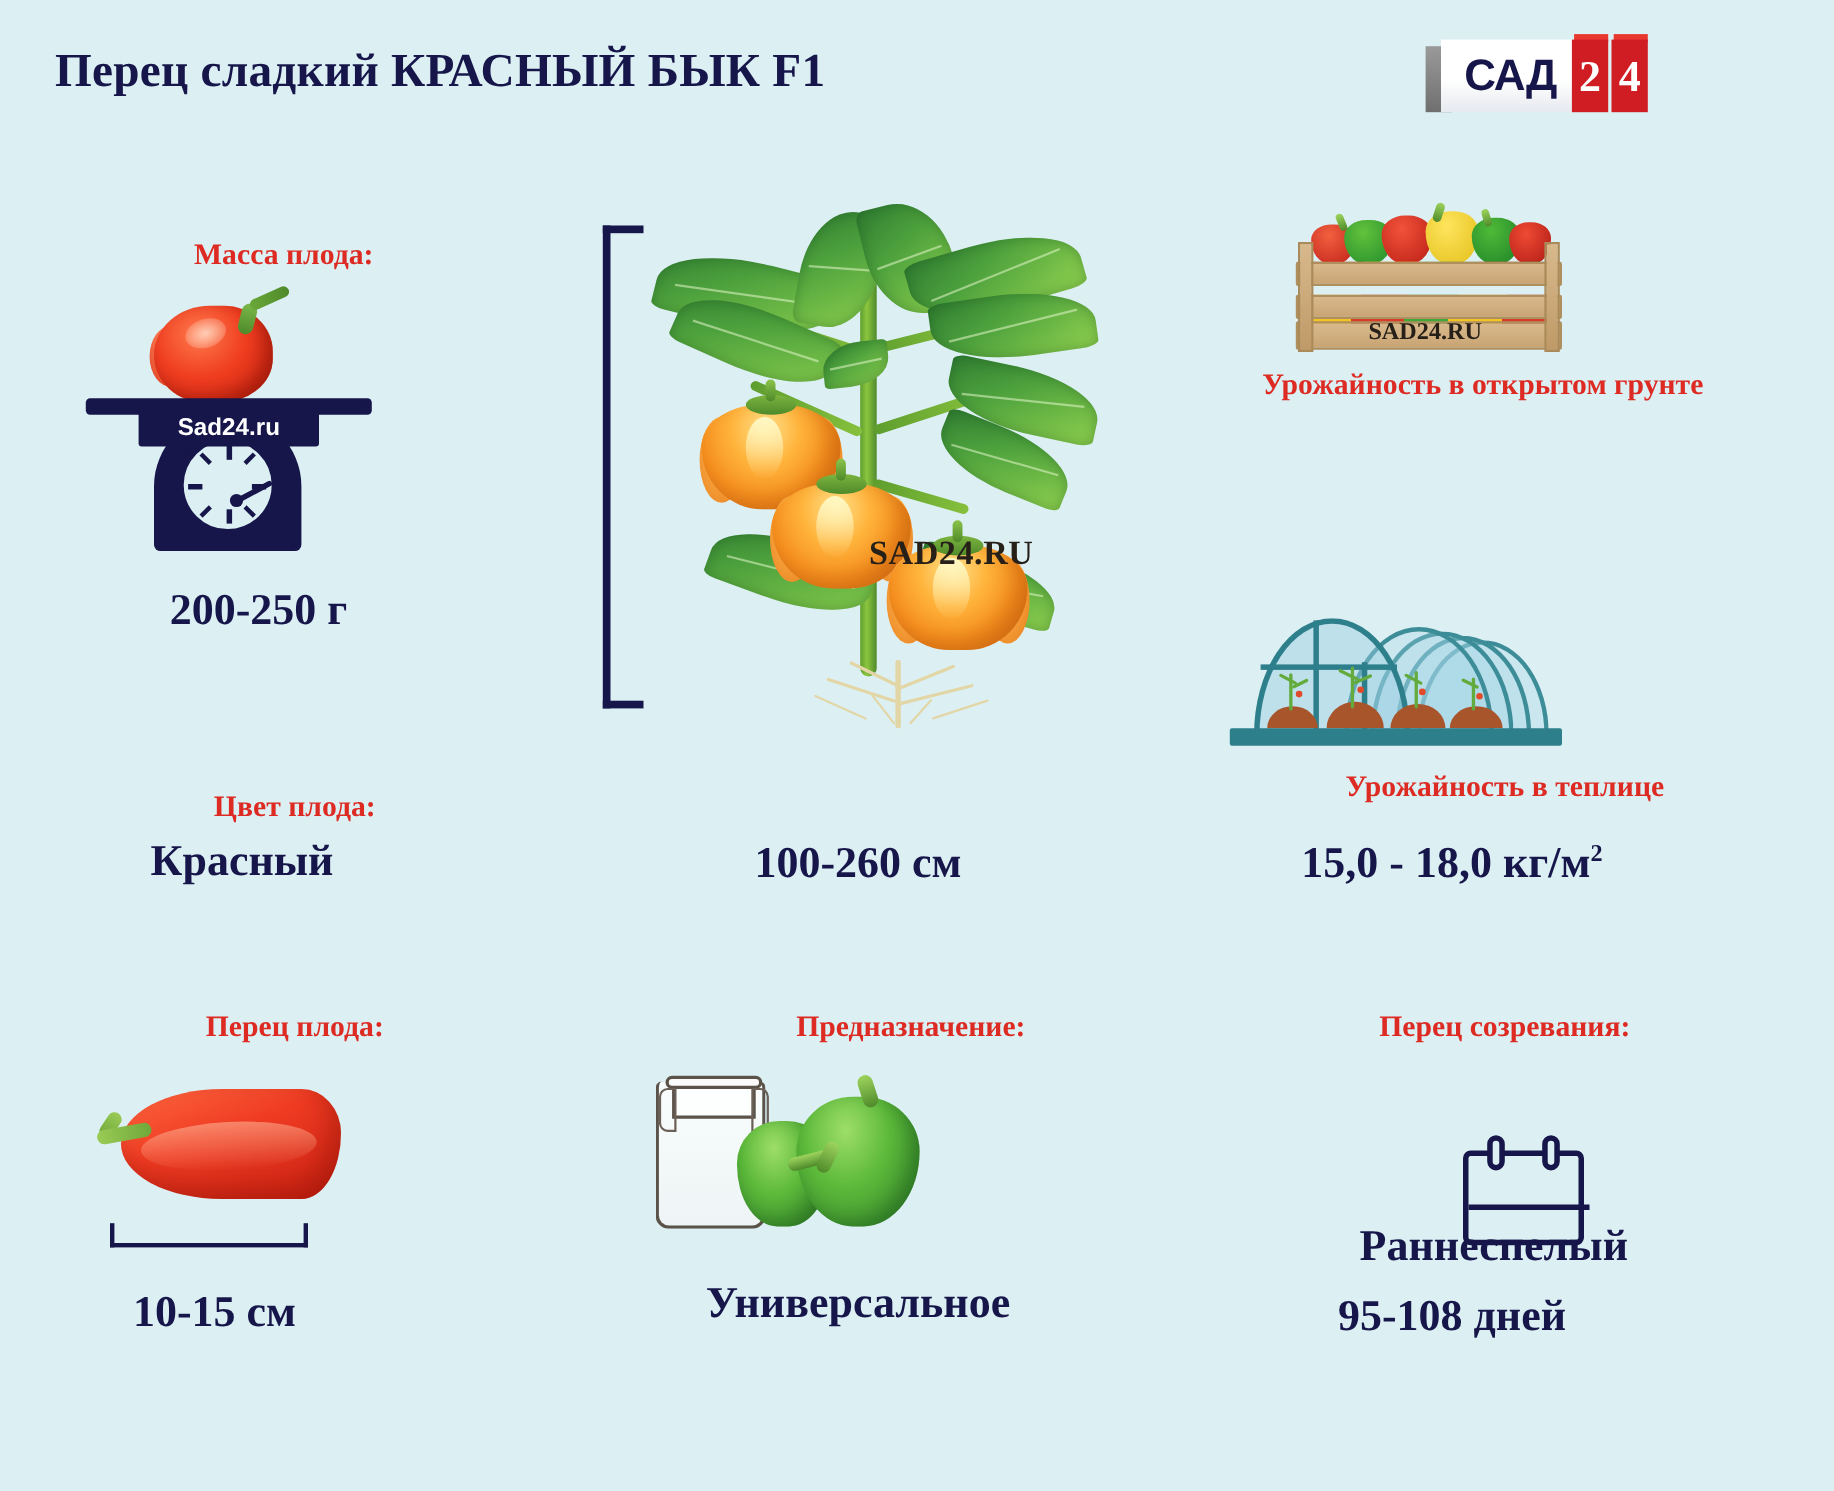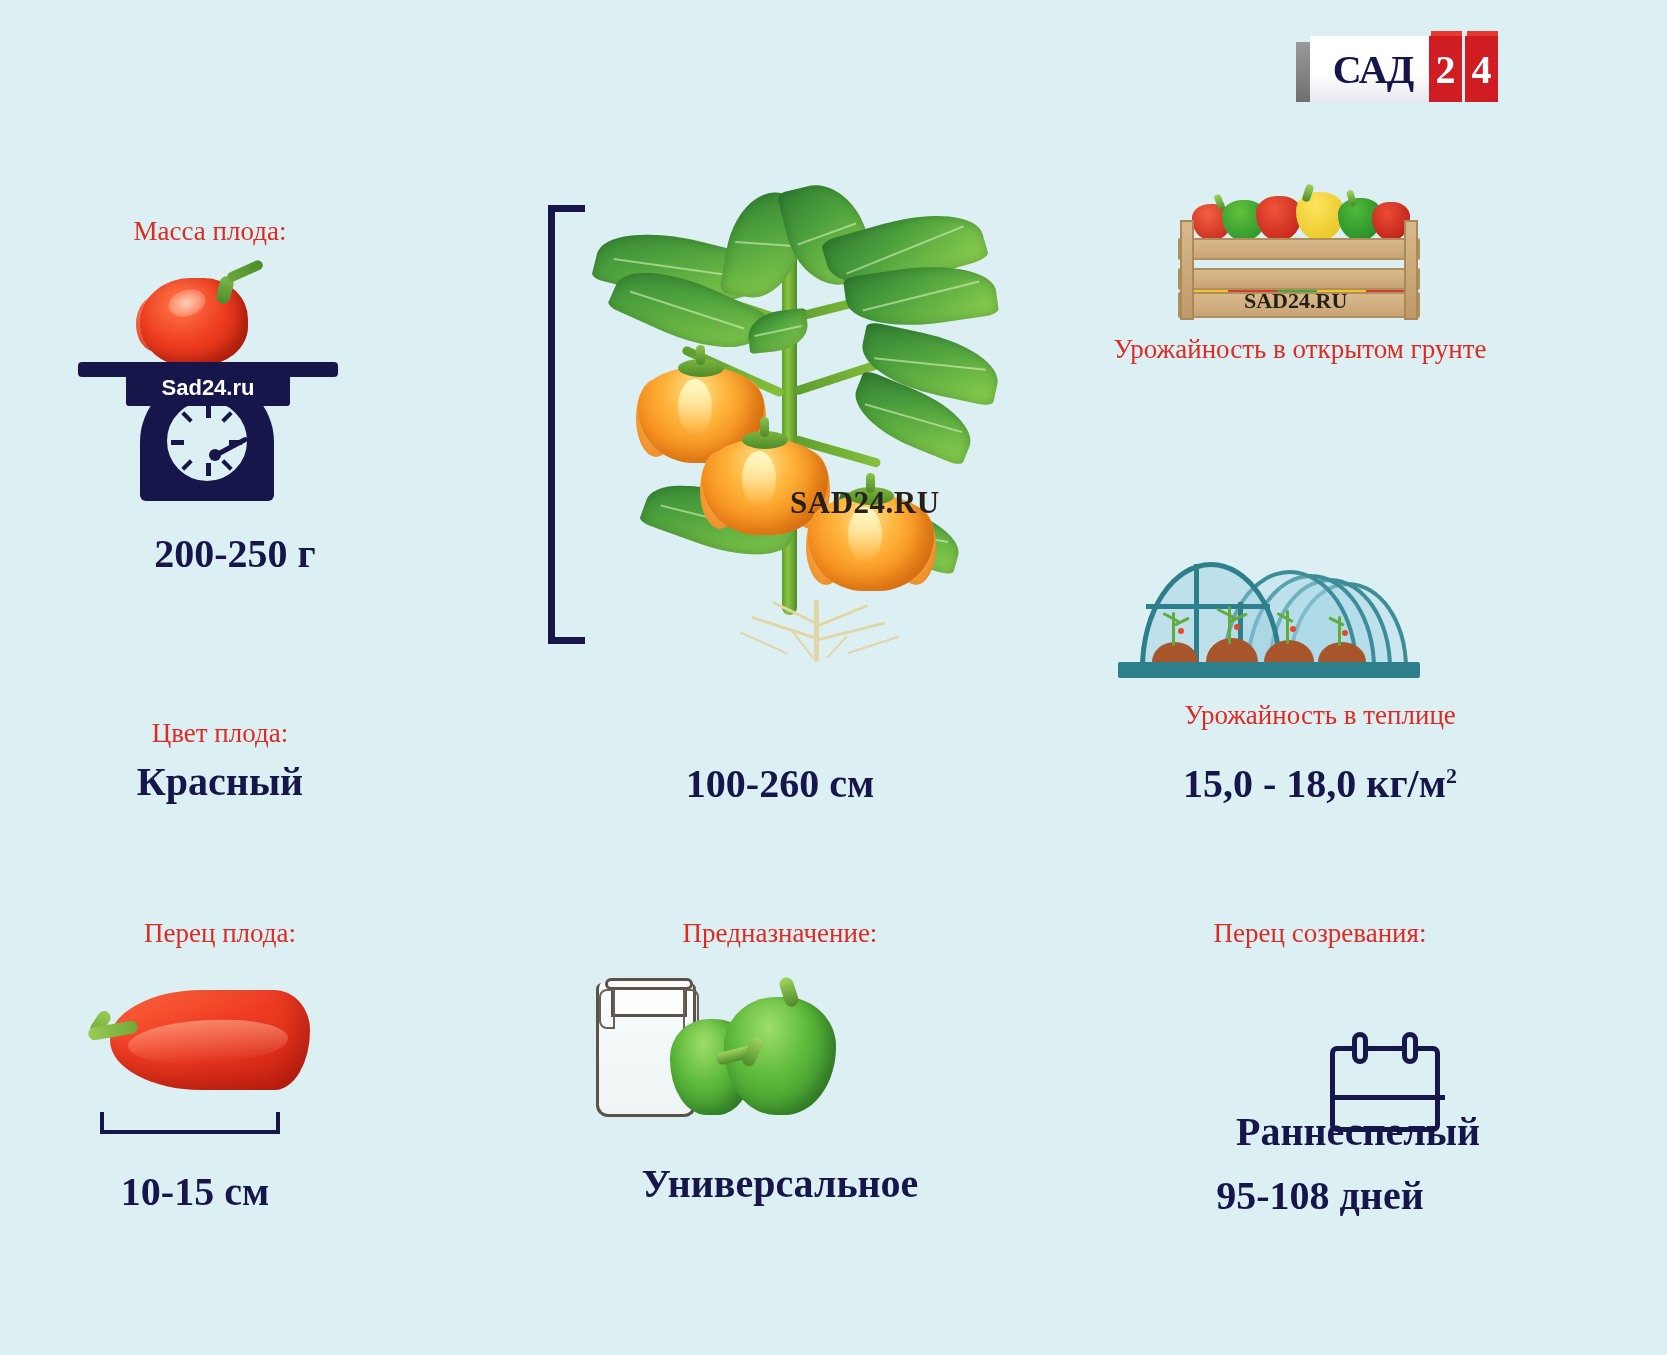--- a/index.html
+++ b/index.html
@@ -25,43 +25,43 @@
     position:absolute;left:0;top:6px;width:24px;height:60px;
     background:linear-gradient(180deg,#9a9a9a,#6f6f6f);
   }
   .logo-plate{
     position:absolute;left:14px;top:0;width:122px;height:66px;
     background:linear-gradient(180deg,#ffffff 55%,#e6e9ef 100%);
   }
   .logo-sad{
     position:absolute;left:22px;top:4px;width:110px;height:58px;
     display:flex;align-items:center;justify-content:center;
-    font-family:Liberation Serif, serif;font-weight:bold;
+    font-family:Liberation Sans, sans-serif;font-weight:bold;
     font-size:40px;color:#16164a;letter-spacing:-1px;
   }
   .logo-red{
     position:absolute;top:0;width:33px;height:66px;
     background:#cf1d23;color:#fff;
     font-family:"Liberation Serif", serif;font-weight:bold;font-size:40px;
     display:flex;align-items:center;justify-content:center;
   }
   .logo-red.r2{left:133px;}
   .logo-red.r4{left:169px;}
   .logo-red-top{
     position:absolute;top:-5px;height:7px;background:#e8372f;
   }
   .logo-red-top.t2{left:135px;width:31px;}
   .logo-red-top.t4{left:171px;width:31px;}
 
   
   .label{
     position:absolute;
     font-family:"Liberation Serif", serif;
-    font-weight:normal;color:#dd2b23;
-    font-size:27px;text-align:center;white-space:nowrap;
+    font-weight:bold;color:#dd2b23;
+    font-size:27px;text-align:center;white-space:nowrap;padding-left:48px;
   }
   .value{
     position:absolute;
     font-family:"Liberation Serif", serif;
     font-weight:bold;color:#16164a;
     font-size:40px;text-align:center;white-space:nowrap;
   }
   .value sup{font-size:.55em;vertical-align:super;}
 
   
@@ -280,20 +280,21 @@
     border-radius:9px;box-sizing:border-box;background:#dcf0f4;
   }
   .cal-ring.r1{left:22px;}
   .cal-ring.r2{left:72px;}
 </style>
 </head>
 <body>
 
 <div class="page">
 
+  <div class="title">Перец сладкий КРАСНЫЙ БЫК F1</div>
 
   <div class="logo">
     <div class="logo-shadow"></div>
     <div class="logo-plate"></div>
     <div class="logo-sad">САД</div>
     <div class="logo-red-top t2"></div>
     <div class="logo-red-top t4"></div>
     <div class="logo-red r2">2</div>
     <div class="logo-red r4">4</div>
   </div>

